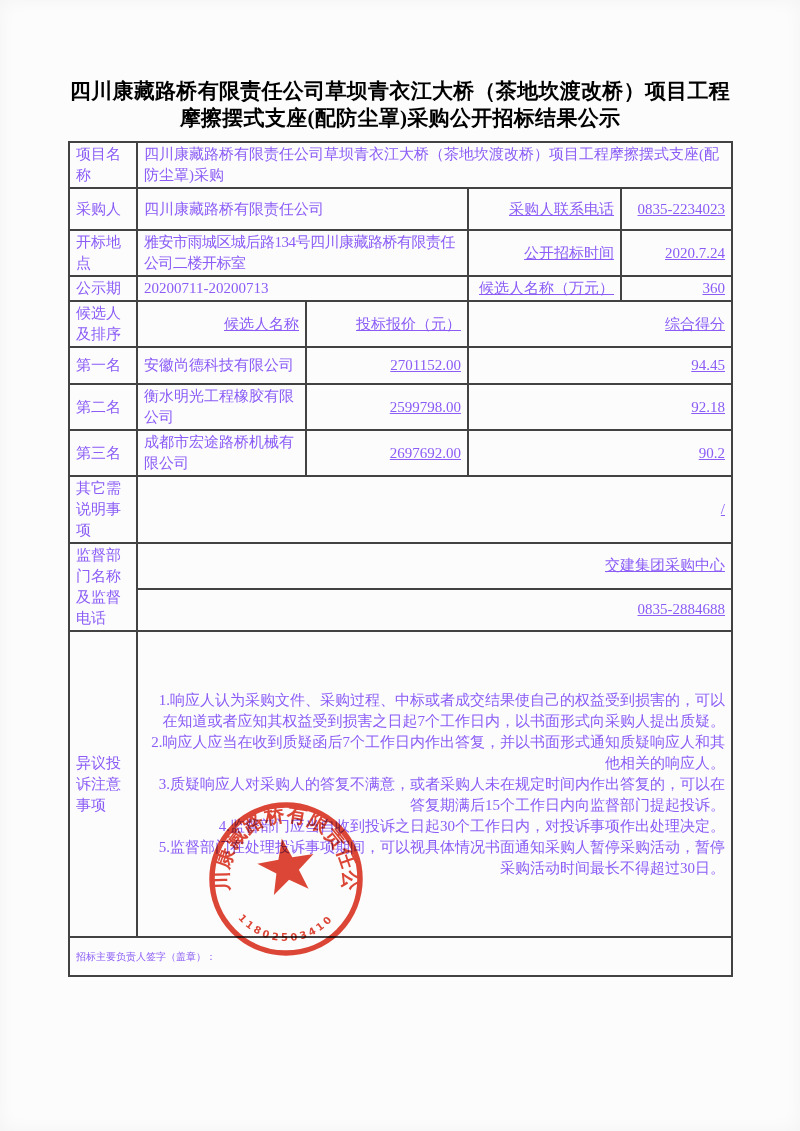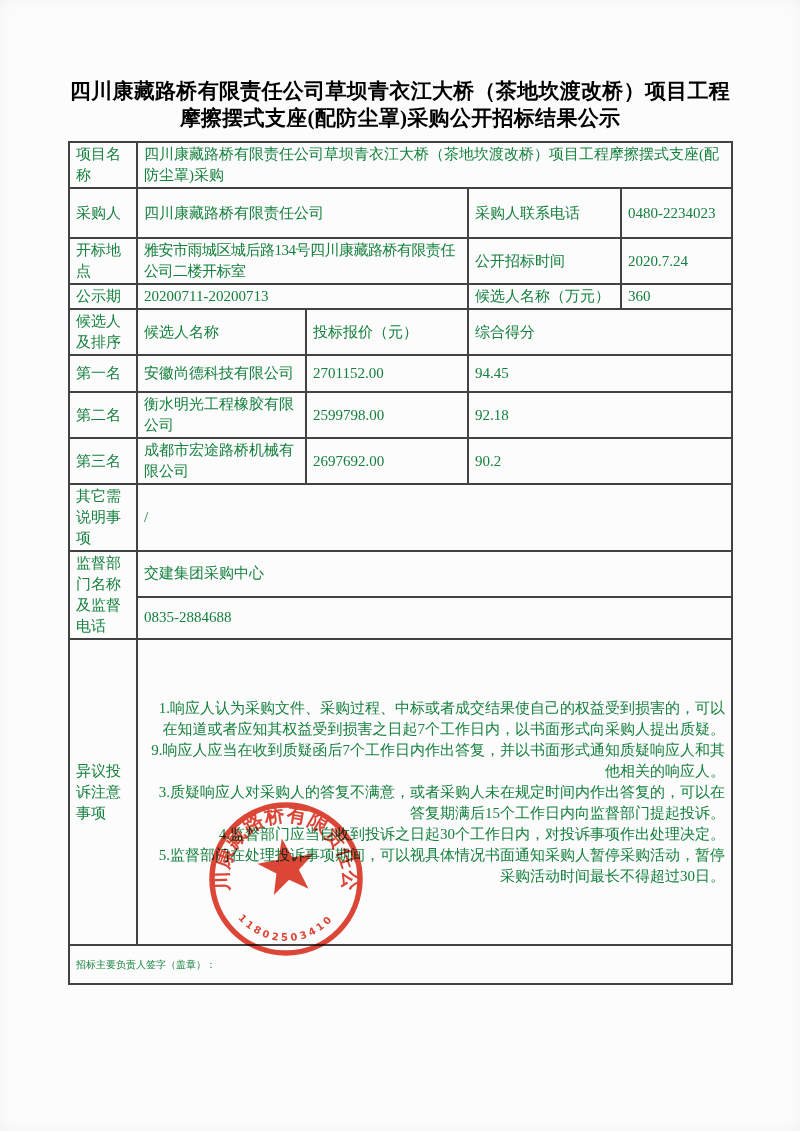--- a/index.html
+++ b/index.html
@@ -15,32 +15,32 @@
   }
   .title{
     position:absolute;left:60px;top:78px;width:680px;
     margin:0;text-align:center;
     font-size:21px;line-height:27px;font-weight:700;
     color:#000000;letter-spacing:.3px;
   }
   table.doc{
     position:absolute;left:68px;top:141px;
     width:663px;border-collapse:collapse;table-layout:fixed;
-    font-size:15px;color:#15803d;padding-left:48px;
+    font-size:15px;color:#8b5cf6;padding-left:48px;
   }
   table.doc td{
     border:2px solid #424242;
     padding:1px 6px;
     line-height:21px;
     vertical-align:middle;
     word-break:break-all;
     overflow:hidden;
   }
   td.lbl{padding:1px 2px;text-align:left;}
-  td.center{text-align:left;padding:1px 2px;}
+  td.center{text-align:right;padding:1px 2px;text-decoration:underline;}
   td.left{text-align:left;}
   td.tight{letter-spacing:-.5px;margin-left:8px;}
   .objection{line-height:26px;}
   .objection div{text-align:right;}
   .sig-cell{padding-left:4px;font-size:10px;}
   
   .seal{
     position:absolute;left:201px;top:794px;
     width:170px;height:170px;
     mix-blend-mode:multiply;
@@ -63,25 +63,25 @@
         <col style="width:169px">
         <col style="width:162px">
         <col style="width:153px">
         <col style="width:111px">
     </colgroup>
     <tbody>
       <tr style="height:38px">
         <td class="lbl">项目名称</td>
         <td class="left" colspan="4">四川康藏路桥有限责任公司草坝青衣江大桥（茶地坎渡改桥）项目工程摩擦摆式支座(配防尘罩)采购</td>
       </tr>
-      <tr style="height:50px">
+      <tr style="height:42px">
         <td class="lbl">采购人</td>
         <td class="left" colspan="2">四川康藏路桥有限责任公司</td>
         <td class="center">采购人联系电话</td>
-        <td class="center">0480-2234023</td>
+        <td class="center">0835-2234023</td>
       </tr>
       <tr style="height:45px">
         <td class="lbl">开标地点</td>
         <td class="left tight" colspan="2">雅安市雨城区城后路134号四川康藏路桥有限责任公司二楼开标室</td>
         <td class="center">公开招标时间</td>
         <td class="center">2020.7.24</td>
       </tr>
       <tr style="height:21px">
         <td class="lbl">公示期</td>
         <td class="left" colspan="2">20200711-20200713</td>
@@ -120,21 +120,21 @@
         <td class="lbl" rowspan="2">监督部门名称及监督电话</td>
         <td class="center" colspan="4">交建集团采购中心</td>
       </tr>
       <tr style="height:37px">
         <td class="center" colspan="4">0835-2884688</td>
       </tr>
       <tr style="height:306px">
         <td class="lbl">异议投诉注意事项</td>
         <td class="left objection" colspan="4">
           <div>1.响应人认为采购文件、采购过程、中标或者成交结果使自己的权益受到损害的，可以在知道或者应知其权益受到损害之日起7个工作日内，以书面形式向采购人提出质疑。</div>
-          <div>9.响应人应当在收到质疑函后7个工作日内作出答复，并以书面形式通知质疑响应人和其他相关的响应人。</div>
+          <div>2.响应人应当在收到质疑函后7个工作日内作出答复，并以书面形式通知质疑响应人和其他相关的响应人。</div>
           <div>3.质疑响应人对采购人的答复不满意，或者采购人未在规定时间内作出答复的，可以在答复期满后15个工作日内向监督部门提起投诉。</div>
           <div>4.监督部门应当自收到投诉之日起30个工作日内，对投诉事项作出处理决定。</div>
           <div>5.监督部门在处理投诉事项期间，可以视具体情况书面通知采购人暂停采购活动，暂停采购活动时间最长不得超过30日。</div>
         </td>
       </tr>
       <tr style="height:39px">
         <td class="left sig-cell" colspan="5">招标主要负责人签字（盖章）：</td>
       </tr>
     </tbody>
   </table>

